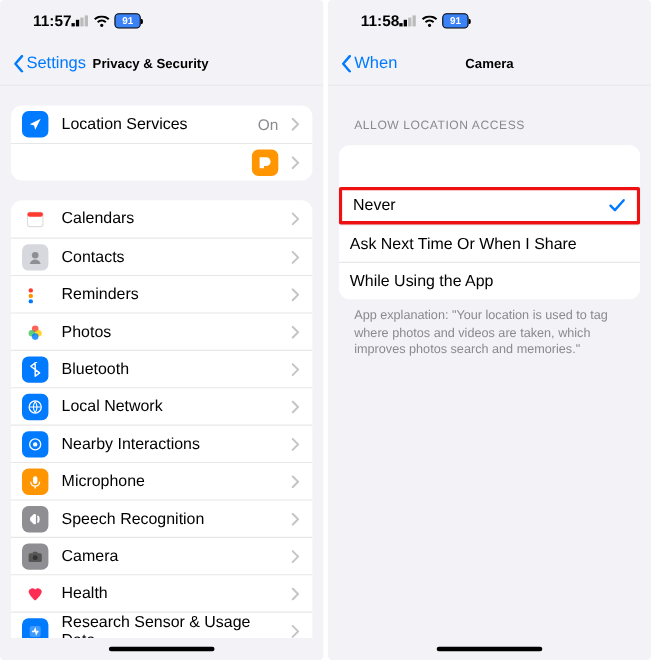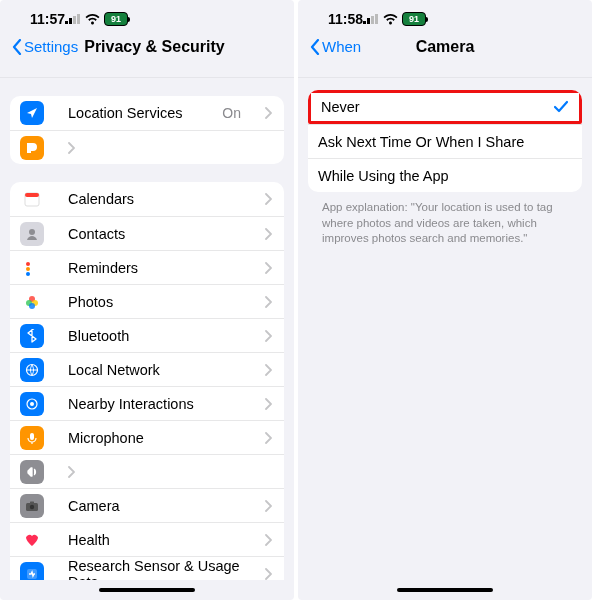--- a/index.html
+++ b/index.html
@@ -32,37 +32,37 @@
     color: #000;
   }
   .status-icons { display: flex; align-items: center; gap: 4px; }
   .sig { width: 16px; height: 10px; display: flex; align-items: flex-end; gap: 1px; }
   .sig b { width: 3px; background: #000; display: block; }
   .sig b:nth-child(1){height:3px} .sig b:nth-child(2){height:6px}
   .sig b:nth-child(3){height:8px;background:#bbb} .sig b:nth-child(4){height:10px;background:#bbb}
   .bat {
     width: 24px; height: 14px; border: 1px solid #000;
     border-radius: 4px; position: relative; display: flex; align-items: center; justify-content: center;
-    font-size: 9px; font-weight: 700; background:#15803d; color:#fff;
+    font-size: 9px; font-weight: 700; background:#3b82f6; color:#fff;
   }
   .bat::after { content:''; position:absolute; right:-3px; top:4px; width:2px; height:5px; background:#000; border-radius:0 2px 2px 0;}
   .nav-bar {
     height: 40px;
     display: flex;
-    align-items: flex-start;
+    align-items: center;
     padding: 0 12px;
     position: relative;
     border-bottom: 1px solid rgba(0,0,0,0.05);
   }
   .back-btn {
     display: flex; align-items: center; gap: 2px;
     color: #007aff; font-size: 15px;
   }
   .nav-title {
-    font-size: 16px; font-weight: 600;
+    font-size: 12px; font-weight: 600;
     position: absolute; left: 0; right: 0; text-align: center;
     pointer-events: none;
   }
   .phone.left .nav-title { position: static; text-align: left; margin-left: 6px; }
   .content {
     flex: 1;
     overflow-y: hidden;
     padding: 0 10px;
   }
   .group {
@@ -77,23 +77,24 @@
     color: #8a8a8e;
     letter-spacing: 0.5px;
     text-transform: uppercase;
     margin: 30px 4px 4px 14px;
   }
   .row {
     min-height: 34px;
     display: flex;
     align-items: center;
     padding: 0 12px 0 10px;
-    gap: 24px;
+    gap: 12px;
     border-top: 1px solid rgba(60,60,67,0.12);
     position: relative;
+    justify-content: flex-end;
   }
   .row:first-child { border-top: none; }
   .row .label {
     flex: 1;
     font-size: 14.5px;
     color: #000;
   }
   .row .val {
     font-size: 14px;
     color: #8a8a8e;
@@ -305,20 +306,21 @@
               <path d="M1 1l5 5-5 5" stroke="#c5c5c7" stroke-width="1.8" fill="none" stroke-linecap="round"></path>
             </svg>
           </span>
   </div>
         <div class="row">
     <span class="icn" style="background:#8e8e93">
             <svg width="14" height="14" viewBox="0 0 14 14">
               <path d="M3 8V6l3-3h1v8H6L3 8zM9 4c2 1 2 5 0 6" stroke="#fff" stroke-width="1.3" fill="#fff" stroke-linejoin="round"></path>
             </svg>
           </span>
+    <span class="label">Speech Recognition</span>
     <span class="chev">
             <svg width="7" height="12" viewBox="0 0 7 12">
               <path d="M1 1l5 5-5 5" stroke="#c5c5c7" stroke-width="1.8" fill="none" stroke-linecap="round"></path>
             </svg>
           </span>
   </div>
         <div class="row">
     <span class="icn" style="background:#8e8e93">
             <svg width="14" height="14" viewBox="0 0 14 14">
               <rect x="1" y="4" width="12" height="8" rx="1.5" fill="#555"></rect>
@@ -390,22 +392,23 @@
     <div class="back-btn">
       <svg width="10" height="16" viewBox="0 0 10 16">
           <path d="M8 1L2 8l6 7" stroke="#007aff" stroke-width="2.2" fill="none" stroke-linecap="round" stroke-linejoin="round"></path>
         </svg>
       <span>When</span>
     </div>
     <span class="nav-title">Camera</span>
   </div>
 
   <div class="content">
+    <div class="grp-header">ALLOW LOCATION ACCESS</div>
     <div class="group tight" id="ropts">
-        <div class="row" style="padding:0;">
+        <div class="row" style="padding:0;margin-top:38px;">
           <div class="highlight-box" style="flex:1;display:flex;align-items:center;padding:6px 10px;gap:12px;">
             <span class="label">Never</span>
             <span class="check">
               <svg width="16" height="14" viewBox="0 0 16 14">
                 <path d="M2 7l4 4L14 2" stroke="#007aff" stroke-width="2.2" fill="none" stroke-linecap="round" stroke-linejoin="round"></path>
               </svg>
             </span>
           </div>
         </div>
         <div class="row">

